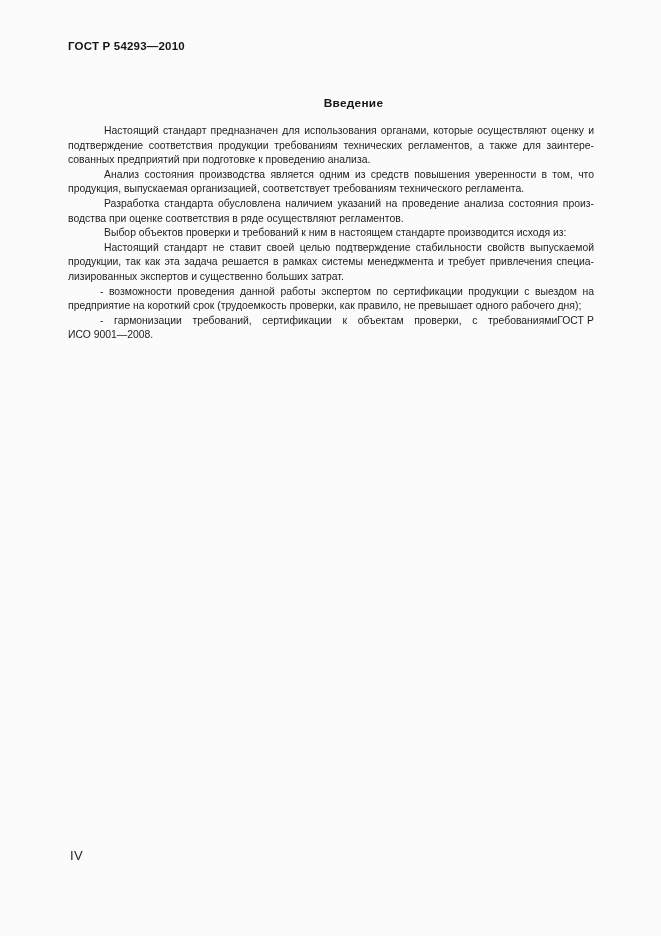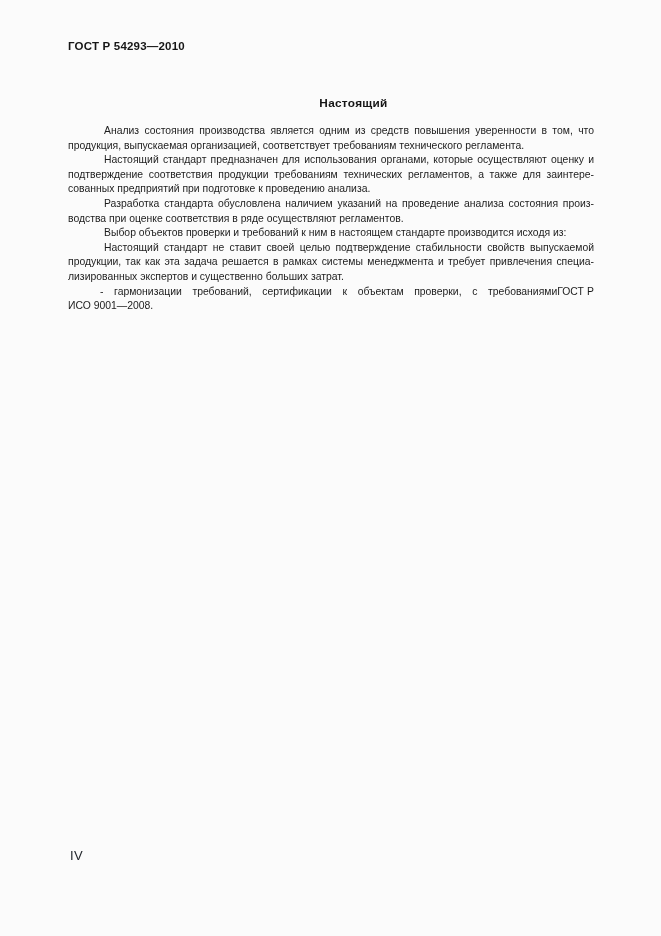--- a/index.html
+++ b/index.html
@@ -90,35 +90,36 @@
     letter-spacing: 0.4px;
   }
 </style>
 </head>
 <body>
 
 <div class="page">
 
   <div class="doc-header">ГОСТ Р 54293—2010</div>
 
-  <div class="section-title">Настоящий</div>
+  <div class="section-title">Введение</div>
 
   <div class="body-block">
 
+    <p class="para">Настоящий стандарт предназначен для использования органами, которые осуществляют оценку и подтверждение соответствия продукции требованиям технических регламентов, а также для заинтере-сованных предприятий при подготовке к проведению анализа.</p>
+
     <p class="para">Анализ состояния производства является одним из средств повышения уверенности в том, что продукция, выпускаемая организацией, соответствует требованиям технического регламента.</p>
-
-    <p class="para">Настоящий стандарт предназначен для использования органами, которые осуществляют оценку и подтверждение соответствия продукции требованиям технических регламентов, а также для заинтере-сованных предприятий при подготовке к проведению анализа.</p>
 
     <p class="para">Разработка стандарта обусловлена наличием указаний на проведение анализа состояния произ-водства при оценке соответствия в ряде осуществляют регламентов.</p>
 
     <p class="para">Выбор объектов проверки и требований к ним в настоящем стандарте производится исходя из:</p>
 
     <p class="para">Настоящий стандарт не ставит своей целью подтверждение стабильности свойств выпускаемой продукции, так как эта задача решается в рамках системы менеджмента и требует привлечения специа-лизированных экспертов и существенно больших затрат.</p>
 
 
+    <p class="para bullet">- возможности проведения данной работы экспертом по сертификации продукции с выездом на предприятие на короткий срок (трудоемкость проверки, как правило, не превышает одного рабочего дня);</p>
 
     <p class="para bullet wide"><span>- гармонизации требований, сертификации к объектам проверки, с требованиями</span><span class="tail">ГОСТ Р ИСО 9001—2008.</span></p>
 
   </div>
 
   <div class="folio">IV</div>
 
 </div>
 
 </body></html>

